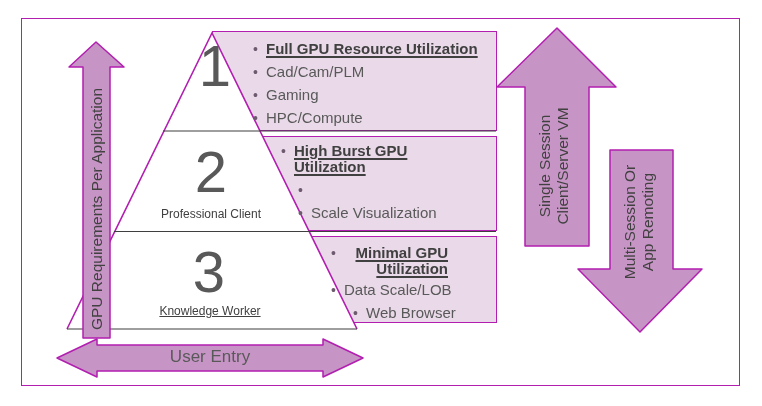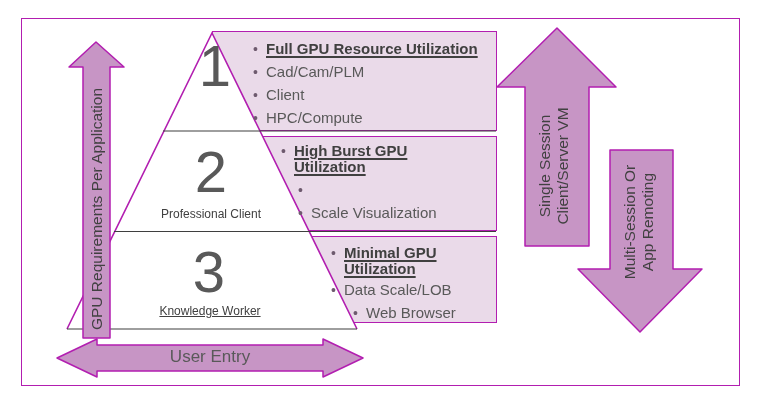--- a/index.html
+++ b/index.html
@@ -27,21 +27,21 @@
   .row:first-child{margin-top:0;}
   .blt{width:13px;flex:0 0 13px;color:#6E5A6E;font-size:14px;}
   .txt{white-space:nowrap;}
   .heading .txt{
     font-weight:bold;color:#404040;
     text-decoration:underline;text-decoration-thickness:1.5px;text-underline-offset:2px;
   }
   .wrap .txt{white-space:normal;line-height:16px;padding-top:2px;}
   #box2-text .heading{margin-bottom:5px;}
   #box2-text .heading .txt{width:150px;}
-  #box3-text .heading .txt{width:104px;}
+  #box3-text .heading .txt{width:104px;text-align:right;}
   .indent1{padding-left:17px;}
   #box3-text .indent1{padding-left:22px;}
   .tier-number{
     position:absolute;z-index:3;color:#595959;font-size:58px;line-height:58px;
     transform:translateX(-50%);font-weight:normal;
   }
   #num1{left:215px;top:37px;}
   #num2{left:211px;top:143px;}
   #num3{left:209px;top:243px;}
   .tier-label{
@@ -91,21 +91,21 @@
     <div class="row heading">
       <span class="blt">•</span>
       <span class="txt">Full GPU Resource Utilization</span>
     </div>
     <div class="row">
       <span class="blt">•</span>
       <span class="txt">Cad/Cam/PLM</span>
     </div>
     <div class="row">
       <span class="blt">•</span>
-      <span class="txt">Client</span>
+      <span class="txt">Gaming</span>
     </div>
     <div class="row">
       <span class="blt">•</span>
       <span class="txt">HPC/Compute</span>
     </div>
   </div>
 
   <div id="box2-text" class="callout-text">
     <div class="row heading wrap">
       <span class="blt">•</span>

